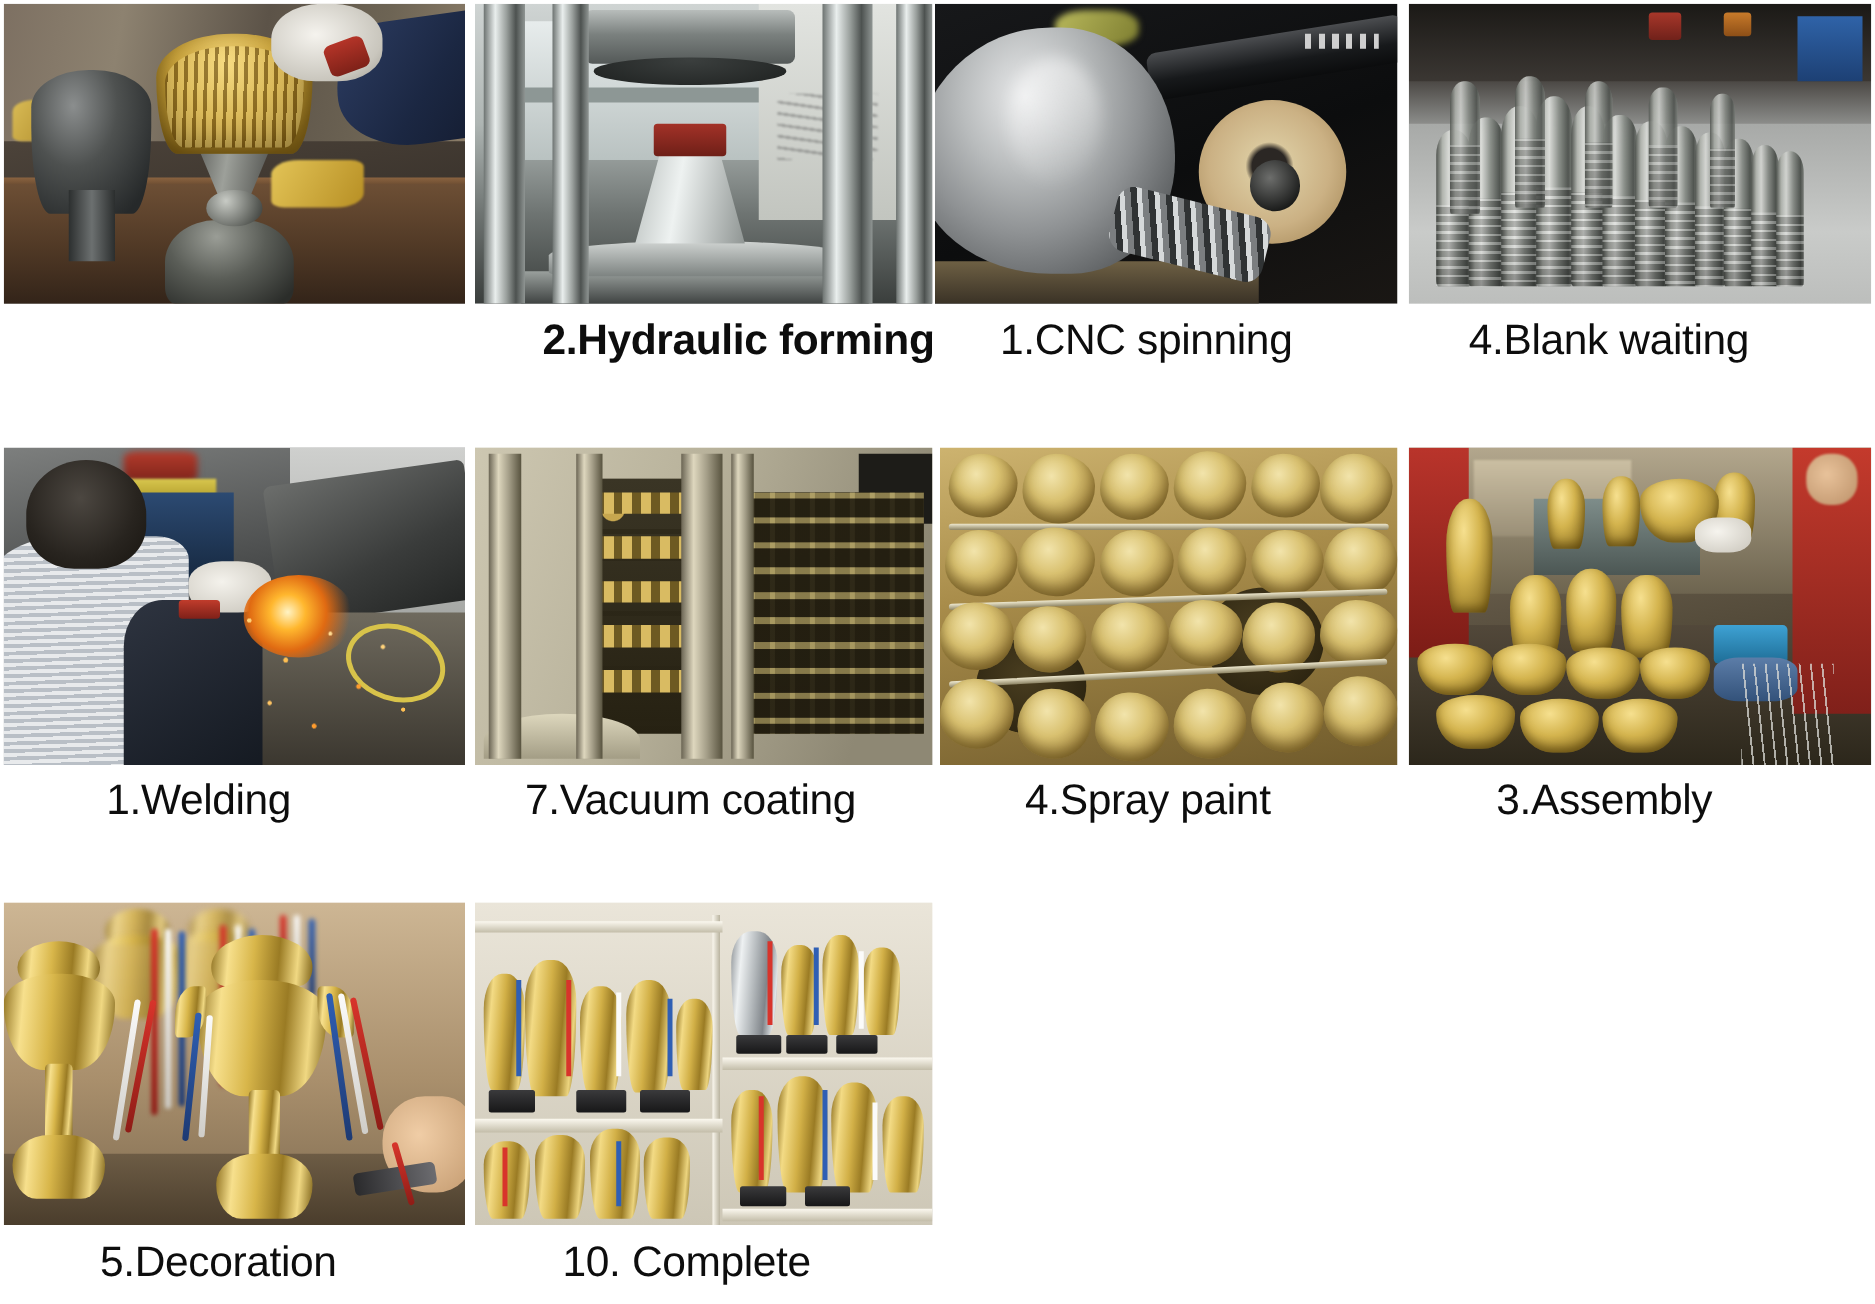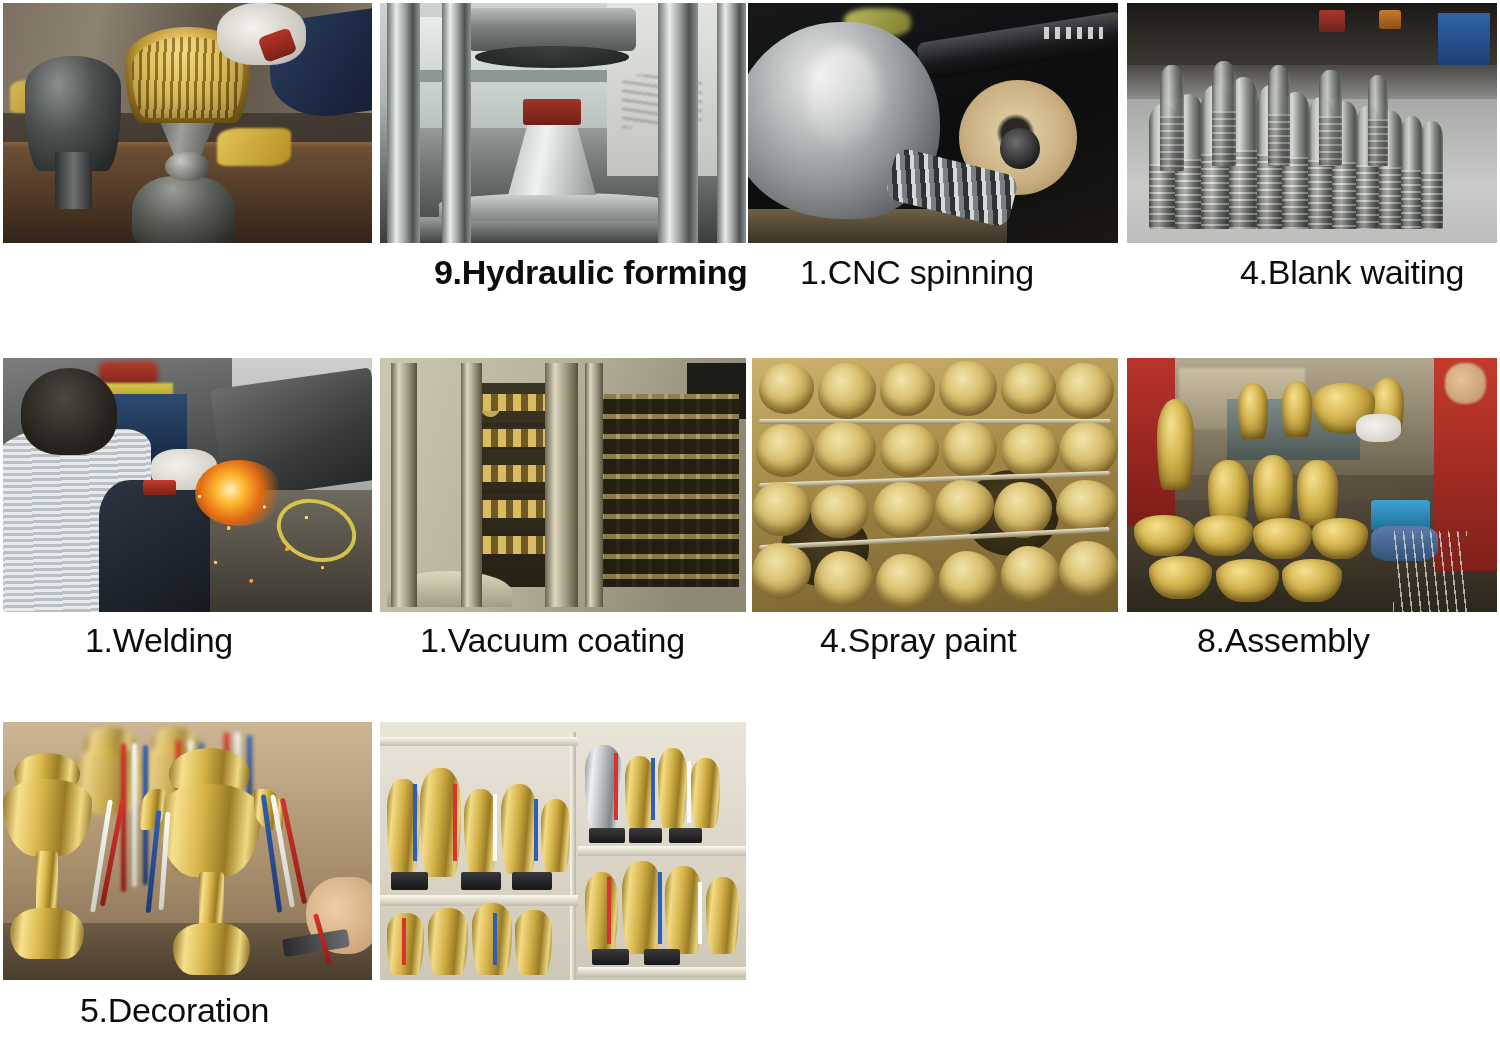--- a/index.html
+++ b/index.html
@@ -351,21 +351,21 @@
       <div class="lay work"></div>
       <div class="lay red"></div>
       <div class="lay ram"></div>
       <div class="lay ramlip"></div>
       <div class="lay col c1"></div>
       <div class="lay col c2"></div>
       <div class="lay col c3"></div>
       <div class="lay col c4"></div>
     </div>
   </div>
-  <div class="caption bold" style="left:434px; top:253px;">9.Hydraulic forming</div>
+  <div class="caption bold" style="left:434px; top:253px;">2.Hydraulic forming</div>
 
   <div class="tile" style="left:748px; top:3px; width:370px; height:240px;">
     <div class="photo s3">
       <div class="lay floor"></div>
       <div class="lay bar"></div>
       <div class="lay txt"></div>
       <div class="lay wheel"></div>
       <div class="lay hub"></div>
       <div class="lay grn blur2"></div>
       <div class="lay bulb"></div>
@@ -394,21 +394,21 @@
       <div class="cyl" style="left:68%; width:6.5%; height:49%;"></div>
       <div class="cyl" style="left:74%; width:6%;   height:47%;"></div>
       <div class="cyl" style="left:79.5%;width:6%;  height:45%;"></div>
       <div class="cyl" style="left:9%;  width:6.5%; height:44%; bottom:30%; opacity:.85;"></div>
       <div class="cyl" style="left:23%; width:6.5%; height:44%; bottom:32%; opacity:.85;"></div>
       <div class="cyl" style="left:38%; width:6%;   height:42%; bottom:32%; opacity:.85;"></div>
       <div class="cyl" style="left:52%; width:6%;   height:40%; bottom:32%; opacity:.85;"></div>
       <div class="cyl" style="left:65%; width:5.5%; height:38%; bottom:32%; opacity:.85;"></div>
     </div>
   </div>
-  <div class="caption" style="left:1240px; top:253px;">4.Blank waiting</div>
+  <div class="caption" style="left:1175px; top:253px;">4.Blank waiting</div>
 
   <div class="tile" style="left:3px; top:358px; width:369px; height:254px;">
     <div class="photo s5">
       <div class="lay wallw"></div>
       <div class="lay redbg blur2"></div>
       <div class="lay ylw blur1"></div>
       <div class="lay blue"></div>
       <div class="lay mach"></div>
       <div class="lay machb"></div>
       <div class="lay ycord"></div>
@@ -434,21 +434,21 @@
       <div class="goldrow" style="left:24%; top:42%; width:22%; height:7%;"></div>
       <div class="goldrow" style="left:24%; top:56%; width:22%; height:7%;"></div>
       <div class="goldrow" style="left:24%; top:70%; width:22%; height:7%;"></div>
       <div class="lay base"></div>
       <div class="lay pillar p1"></div>
       <div class="lay pillar p2"></div>
       <div class="lay pillar p3"></div>
       <div class="lay pillar p4"></div>
     </div>
   </div>
-  <div class="caption" style="left:420px; top:621px;">1.Vacuum coating</div>
+  <div class="caption" style="left:420px; top:621px;">7.Vacuum coating</div>
 
   <div class="tile" style="left:752px; top:358px; width:366px; height:254px;">
     <div class="photo s7">
       <div class="dark" style="left:58%; top:44%; width:26%; height:34%;"></div>
       <div class="dark" style="left:8%;  top:60%; width:24%; height:30%;"></div>
       <div class="cloud" style="left:2%;  top:2%;  width:15%; height:20%;"></div>
       <div class="cloud" style="left:18%; top:2%;  width:16%; height:22%;"></div>
       <div class="cloud" style="left:35%; top:2%;  width:15%; height:21%;"></div>
       <div class="cloud" style="left:51%; top:1%;  width:16%; height:22%;"></div>
       <div class="cloud" style="left:68%; top:2%;  width:15%; height:20%;"></div>
@@ -501,21 +501,21 @@
       <div class="gitem bowl" style="left:2%;  top:62%; width:16%; height:16%;"></div>
       <div class="gitem bowl" style="left:18%; top:62%; width:16%; height:16%;"></div>
       <div class="gitem bowl" style="left:34%; top:63%; width:16%; height:16%;"></div>
       <div class="gitem bowl" style="left:50%; top:63%; width:15%; height:16%;"></div>
       <div class="gitem bowl" style="left:6%;  top:78%; width:17%; height:17%;"></div>
       <div class="gitem bowl" style="left:24%; top:79%; width:17%; height:17%;"></div>
       <div class="gitem bowl" style="left:42%; top:79%; width:16%; height:17%;"></div>
       <div class="lay glove"></div>
     </div>
   </div>
-  <div class="caption" style="left:1197px; top:621px;">8.Assembly</div>
+  <div class="caption" style="left:1197px; top:621px;">3.Assembly</div>
 
   <div class="tile" style="left:3px; top:722px; width:369px; height:258px;">
     <div class="photo s9">
       <div class="lay bgblur"></div>
       <div class="lay tbl"></div>
 
       <div class="cup lid" style="left:22%; top:2%;  width:14%; height:11%; opacity:.75; filter:blur(2px);"></div>
       <div class="cup bowl" style="left:19%; top:10%; width:20%; height:26%; opacity:.75; filter:blur(2px);"></div>
       <div class="cup lid" style="left:40%; top:2%;  width:13%; height:10%; opacity:.7;  filter:blur(2.5px);"></div>
       <div class="cup bowl" style="left:37%; top:9%;  width:19%; height:24%; opacity:.7;  filter:blur(2.5px);"></div>
@@ -601,14 +601,15 @@
       <div class="tro" style="left:66%; top:54%; width:11%; height:36%;"></div>
       <div class="tro" style="left:78%; top:56%; width:10%; height:34%;"></div>
       <div class="tro" style="left:89%; top:60%; width:9%;  height:30%;"></div>
       <div class="plinth" style="left:58%; top:88%; width:10%; height:6%;"></div>
       <div class="plinth" style="left:72%; top:88%; width:10%; height:6%;"></div>
       <div class="rib2 " style="left:62%; top:60%; height:26%; background:#d8342b;"></div>
       <div class="rib2 " style="left:76%; top:58%; height:28%; background:#2f5fb4;"></div>
       <div class="rib2 " style="left:87%; top:62%; height:24%; background:#fbfbfa;"></div>
     </div>
   </div>
+  <div class="caption" style="left:450px; top:991px;">10. Complete</div>
 
 </div>
 
 </body></html>

